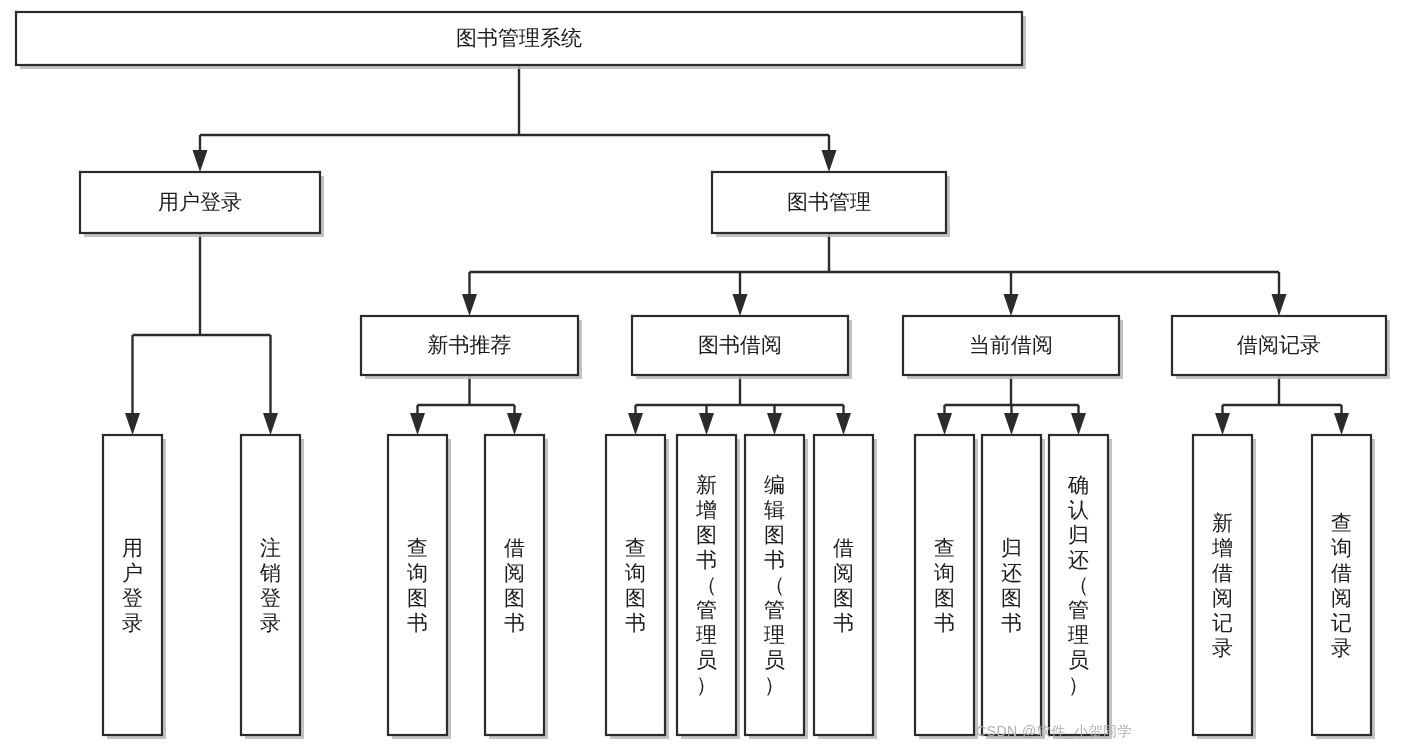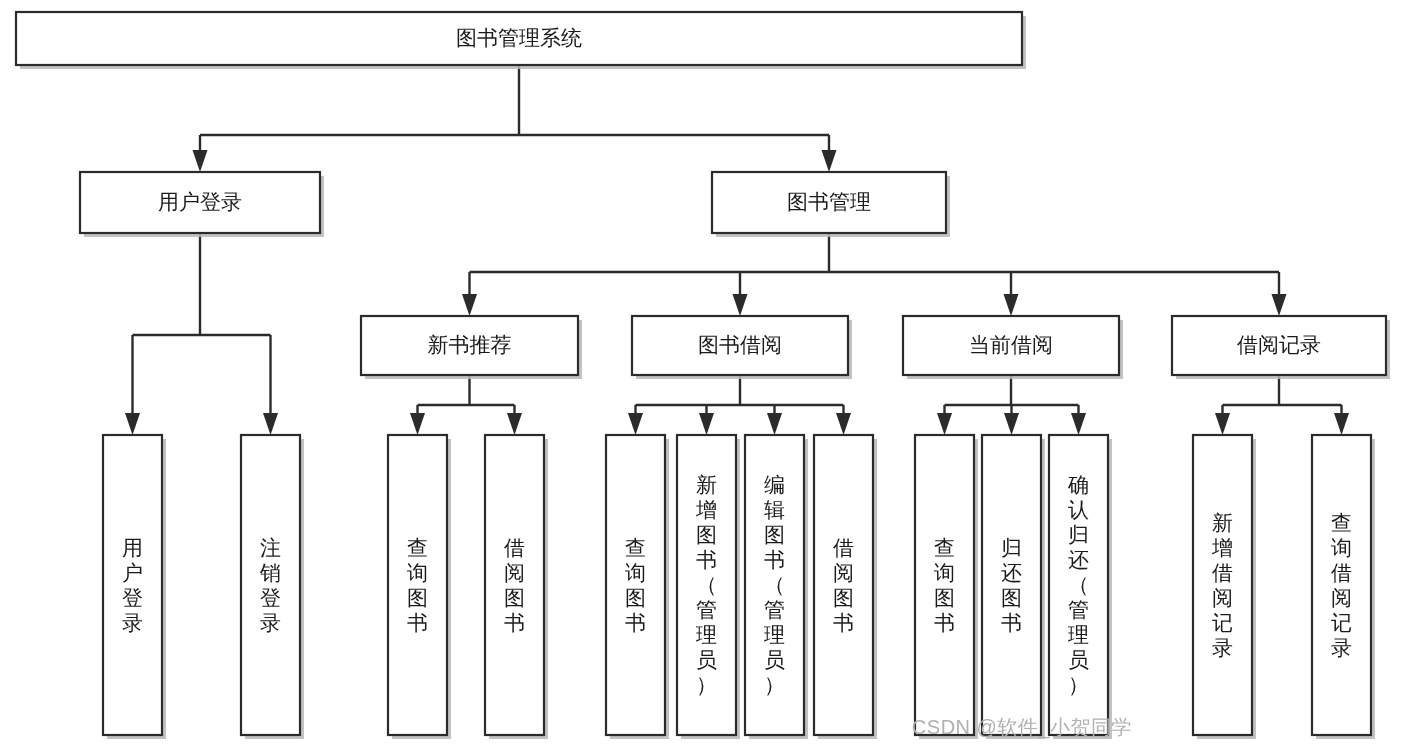--- a/index.html
+++ b/index.html
@@ -58,21 +58,21 @@
   }
   .arrow-head {
     fill: #2b2b2b;
     stroke: none;
   }
   .watermark {
     position: absolute;
     right: 8px;
     bottom: 6px;
     font-family: "Liberation Sans", "DejaVu Sans", sans-serif;
-    font-size: 20px;
+    font-size: 14px;
     color: #b0b0b0;
     letter-spacing: 0.5px;
     white-space: nowrap;
     pointer-events: none;
   }
 </style>
 </head>
 <body>
 
 <div id="diagram-root">

